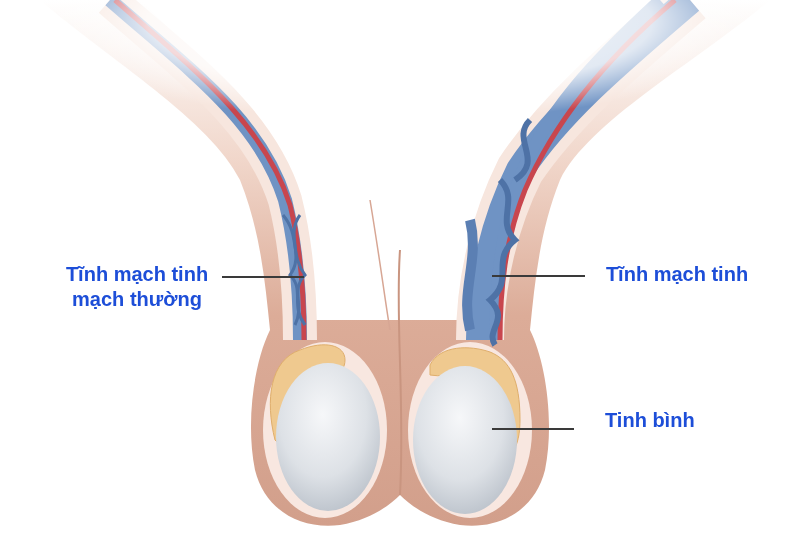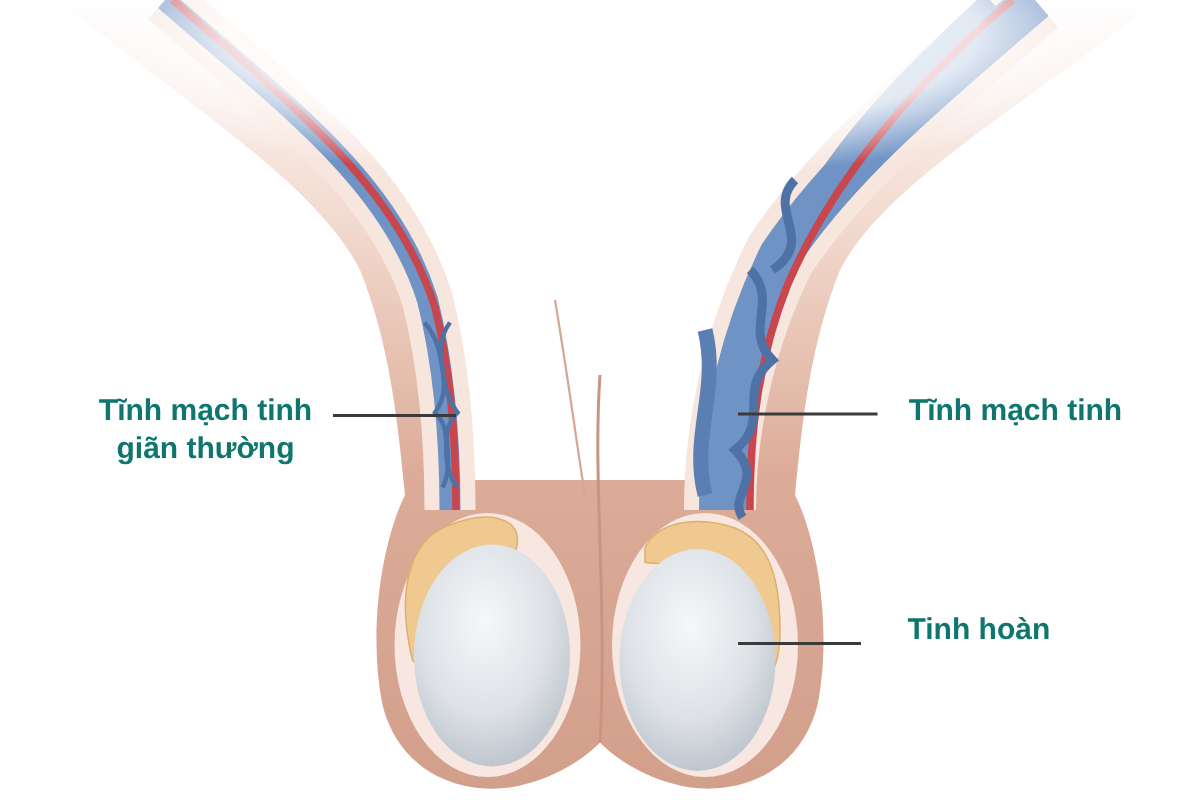--- a/index.html
+++ b/index.html
@@ -1,18 +1,18 @@
 <!DOCTYPE html>
 <html><head>
 <meta charset="utf-8">
 <style>
   html, body { margin:0; padding:0; background:#ffffff; }
   body { width:800px; height:533px; position:relative; overflow:hidden; font-family:"Liberation Sans", sans-serif; }
   #illus { position:absolute; left:0; top:0; width:800px; height:533px; }
-  .label { position:absolute; font-weight:bold; font-size:20px; color:#0f766e; text-align:center; line-height:25px; }
+  .label { position:absolute; font-weight:bold; font-size:20px; color:#1d4ed8; text-align:center; line-height:25px; }
   .leader { position:absolute; height:2px; background:#3a3a3a; }
 </style>
 </head>
 <body>
 
 <svg id="illus" viewBox="0 0 800 533" xmlns="http://www.w3.org/2000/svg">
   <defs>
     <radialGradient id="testisGrad" cx="45%" cy="35%" r="70%">
       <stop offset="0%" stop-color="#f6f7f9"></stop>
       <stop offset="60%" stop-color="#dde1e6"></stop>
@@ -72,25 +72,25 @@
     <ellipse cx="470" cy="430" rx="62" ry="88" fill="#f8e7e0"></ellipse>
     <path d="M430 365 C440 345 470 345 490 352 C510 360 520 380 520 420 C520 440 515 450 510 455 C508 420 505 385 485 375 C470 372 450 378 430 375 Z" fill="#efc98f" stroke="#dfae6c" stroke-width="1"></path>
     <ellipse cx="465" cy="440" rx="52" ry="74" fill="url(#testisGrad)"></ellipse>
   </g>
 
   <rect x="0" y="0" width="800" height="220" fill="url(#fadeTop)"></rect>
 </svg>
 
 <div class="label" style="left:52px; top:262px; width:170px;">
   <div>Tĩnh mạch tinh</div>
-  <div>giãn thường</div>
+  <div>mạch thường</div>
 </div>
 <div class="leader" style="left:222px; top:276px; width:82px;"></div>
 
 <div class="label" style="left:592px; top:262px; width:170px;">
   <div>Tĩnh mạch tinh</div>
 </div>
 <div class="leader" style="left:492px; top:275px; width:93px;"></div>
 
 <div class="label" style="left:605px; top:408px; width:110px; text-align:left;">
-  <div>Tinh hoàn</div>
+  <div>Tinh bình</div>
 </div>
 <div class="leader" style="left:492px; top:428px; width:82px;"></div>
 
 </body></html>

